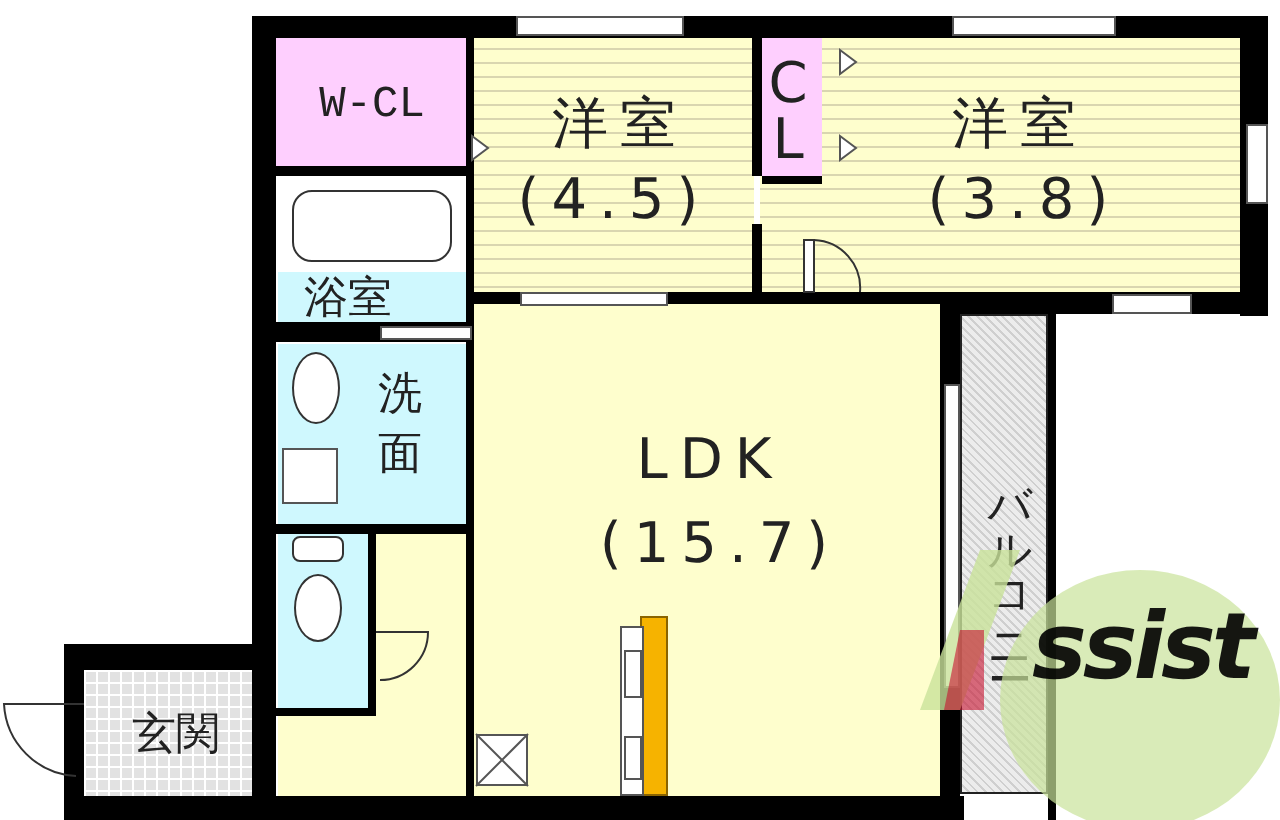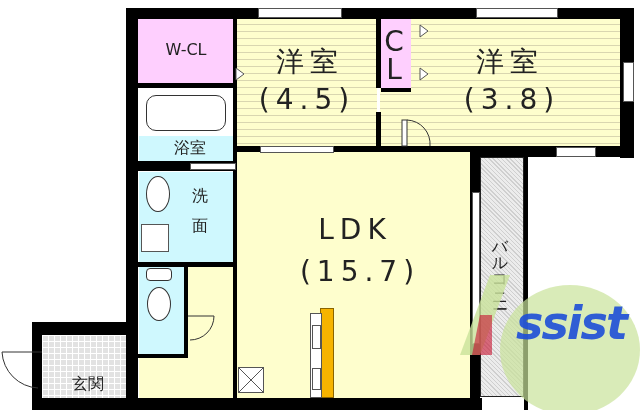--- a/index.html
+++ b/index.html
@@ -7,21 +7,21 @@
   .abs{position:absolute;box-sizing:border-box;}
   .wall{position:absolute;background:#000;}
   .yellow{background:#fefecd;}
   .lined{background-color:#fefecd;background-image:repeating-linear-gradient(to bottom,#fefecd 0px,#fefecd 6px,#d9d6b0 6px,#d9d6b0 7px);}
   .pink{background:#fecffe;}
   .cyan{background:#cff8fe;}
   .tile{background-color:#e2e2e2;background-image:linear-gradient(#fff 1px,transparent 1px),linear-gradient(90deg,#fff 1px,transparent 1px);background-size:6px 6px;}
   .hatch{background-color:#ececec;background-image:repeating-linear-gradient(45deg,#ececec 0,#ececec 2px,#cfcfcf 2px,#cfcfcf 3px);}
   .label{position:absolute;color:#222;text-align:center;white-space:nowrap;line-height:1;}
   .big{font-size:28px;letter-spacing:6px;}
-  .med{font-size:16px;}
+  .med{font-size:22px;font-family:Liberation Mono, monospace;}
   .win{position:absolute;background:#fff;border:1px solid #555;}
   .vert{writing-mode:vertical-rl;}
   svg{position:absolute;overflow:visible;}
 </style>
 </head>
 <body>
 
 <div class="abs pink" style="left:138px;top:18px;width:95px;height:65px;"></div>
 <div class="abs lined" style="left:236px;top:18px;width:141px;height:128px;"></div>
 <div class="abs lined" style="left:380px;top:18px;width:240px;height:128px;"></div>
@@ -105,26 +105,26 @@
     <path d="M0 0 L8 6 L0 12 Z" fill="#fff" stroke="#555"></path>
   </svg>
 
 <div class="label med" style="left:146px;top:42px;width:80px;">W-CL</div>
 <div class="label big" style="left:250px;top:48px;width:120px;">洋室</div>
 <div class="label big" style="left:242px;top:86px;width:130px;">(4.5)</div>
 <div class="label big" style="left:384px;top:28px;width:26px;">C</div>
 <div class="label big" style="left:384px;top:56px;width:26px;">L</div>
 <div class="label big" style="left:450px;top:48px;width:120px;">洋室</div>
 <div class="label big" style="left:442px;top:86px;width:140px;">(3.8)</div>
-<div class="label med" style="left:160px;top:140px;width:60px;">浴室</div>
+<div class="label med" style="left:144px;top:140px;width:60px;">浴室</div>
 <div class="label med" style="left:185px;top:188px;width:30px;">洗</div>
 <div class="label med" style="left:185px;top:218px;width:30px;">面</div>
 <div class="label big" style="left:290px;top:216px;width:130px;">LDK</div>
 <div class="label big" style="left:280px;top:258px;width:160px;">(15.7)</div>
-<div class="label med" style="left:58px;top:376px;width:60px;">玄関</div>
+<div class="label med" style="left:58px;top:358px;width:60px;">玄関</div>
 <div class="label med vert" style="left:492px;top:228px;">バルコニー</div>
 
 <svg style="left:450px;top:255px;" width="190" height="155">
   <ellipse cx="120" cy="95" rx="70" ry="65" fill="#c9e29a" opacity="0.7"></ellipse>
   <path d="M10 100 L40 20 L60 20 L30 100 Z" fill="#c9e29a" opacity="0.8"></path>
   <path d="M30 60 L42 60 L42 100 L22 100 Z" fill="#c8102e" opacity="0.6"></path>
 </svg>
-<div class="label" style="left:516px;top:300px;font-size:46px;font-weight:bold;font-style:italic;color:#1d4ed8;opacity:0.9;letter-spacing:-2px;">ssist</div>
+<div class="label" style="left:516px;top:300px;font-size:46px;font-weight:bold;font-style:italic;color:#000000;opacity:0.9;letter-spacing:-2px;">ssist</div>
 
 </body></html>

